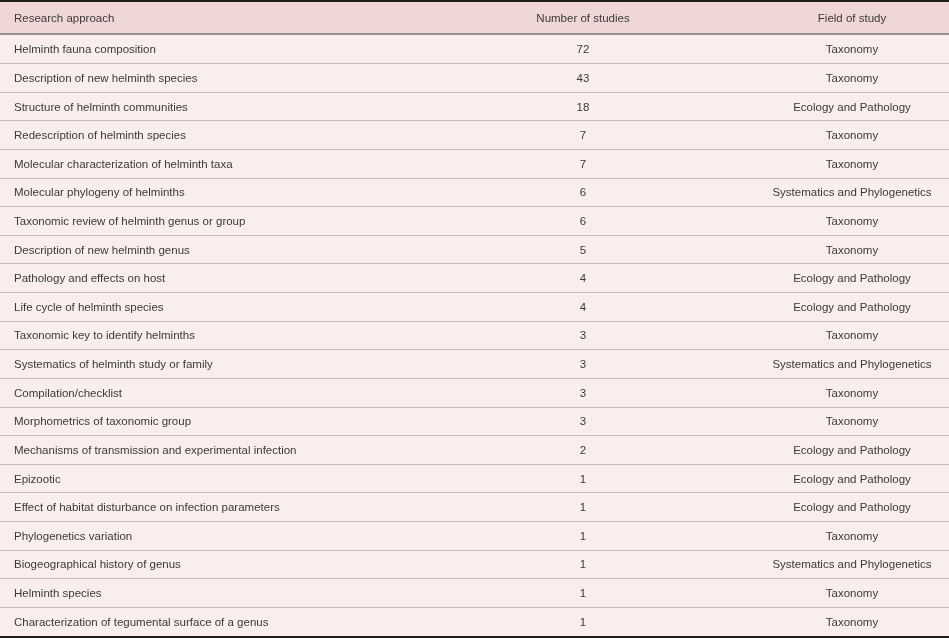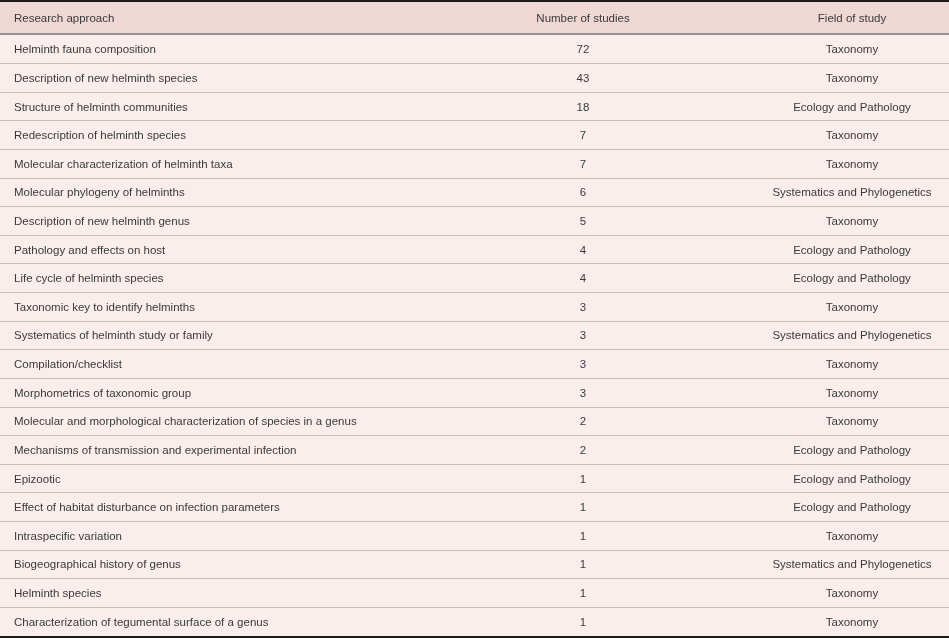--- a/index.html
+++ b/index.html
@@ -105,20 +105,25 @@
     <td class="count">7</td>
     <td class="field">Taxonomy</td>
   </tr>
 
   <tr>
     <td class="approach">Molecular phylogeny of helminths</td>
     <td class="count">6</td>
     <td class="field">Systematics and Phylogenetics</td>
   </tr>
 
+  <tr>
+    <td class="approach">Taxonomic review of helminth genus or group</td>
+    <td class="count">6</td>
+    <td class="field">Taxonomy</td>
+  </tr>
 
   <tr>
     <td class="approach">Description of new helminth genus</td>
     <td class="count">5</td>
     <td class="field">Taxonomy</td>
   </tr>
 
   <tr>
     <td class="approach">Pathology and effects on host</td>
     <td class="count">4</td>
@@ -148,46 +153,41 @@
     <td class="count">3</td>
     <td class="field">Taxonomy</td>
   </tr>
 
   <tr>
     <td class="approach">Morphometrics of taxonomic group</td>
     <td class="count">3</td>
     <td class="field">Taxonomy</td>
   </tr>
 
-  <tr>
-    <td class="approach">Molecular and morphological characterization of species in a genus</td>
-    <td class="count">2</td>
-    <td class="field">Taxonomy</td>
-  </tr>
 
   <tr>
     <td class="approach">Mechanisms of transmission and experimental infection</td>
     <td class="count">2</td>
     <td class="field">Ecology and Pathology</td>
   </tr>
 
   <tr>
     <td class="approach">Epizootic</td>
     <td class="count">1</td>
     <td class="field">Ecology and Pathology</td>
   </tr>
 
   <tr>
     <td class="approach">Effect of habitat disturbance on infection parameters</td>
     <td class="count">1</td>
     <td class="field">Ecology and Pathology</td>
   </tr>
 
   <tr>
-    <td class="approach">Intraspecific variation</td>
+    <td class="approach">Phylogenetics variation</td>
     <td class="count">1</td>
     <td class="field">Taxonomy</td>
   </tr>
 
   <tr>
     <td class="approach">Biogeographical history of genus</td>
     <td class="count">1</td>
     <td class="field">Systematics and Phylogenetics</td>
   </tr>
 

